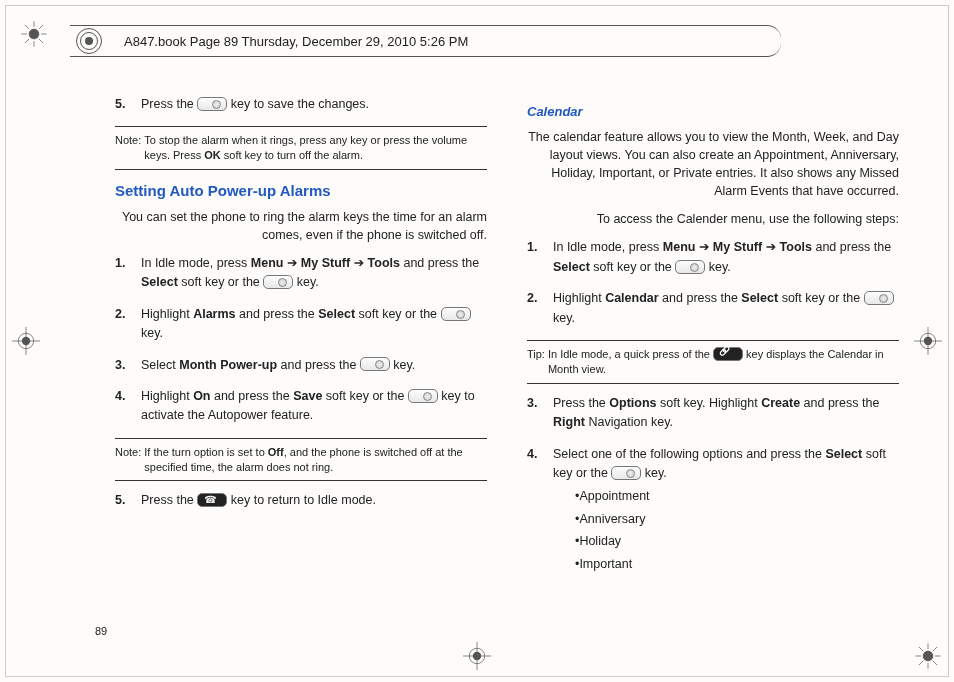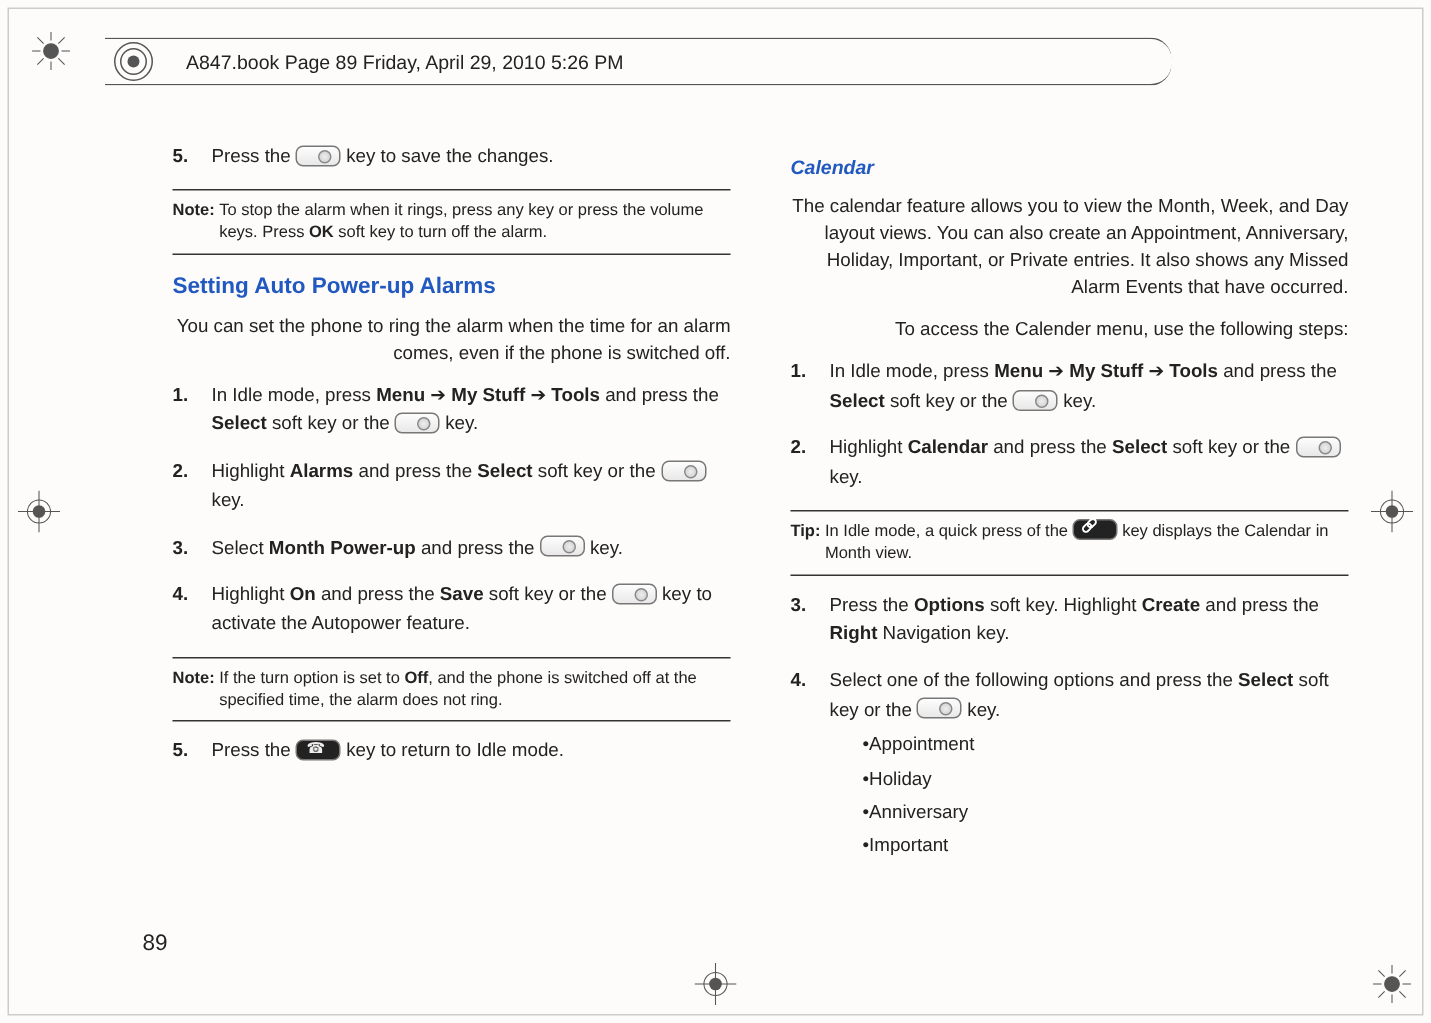--- a/index.html
+++ b/index.html
@@ -102,21 +102,21 @@
   .sec-head.ital { font-style: italic; font-size: 13px;}
   .note-wrap {
     border-top: 1px solid #333;
     border-bottom: 1px solid #333;
     padding: 6px 0;
     margin: 10px 0;
     font-size: 11px;
     line-height: 1.35;
     display:flex;
   }
-  .note-wrap .note-label { font-weight:bold; flex:0 0 auto; margin-right:3px;}
+  .note-wrap .note-label { font-weight:normal; flex:0 0 auto; margin-right:3px;}
   .note-wrap .note-body { flex:1;}
   .keycap {
     display:inline-block;
     width: 28px; height: 12px;
     border: 1px solid #777;
     border-radius: 5px;
     background: linear-gradient(#fdfdfd,#e8e8e8);
     vertical-align: middle;
     position: relative;
     top:-1px;
@@ -136,21 +136,21 @@
   .keycap.link{ background:#222; }
 
   .bullets { margin: 4px 0 0 22px; padding:0; list-style:none;}
   .bullets li::before{ content:"\2022 "; }
   .bullets li { margin: 3px 0; }
 
   .pagenum {
     position:absolute;
     left: 95px;
     bottom: 45px;
-    font-size: 15px;
+    font-size: 11px;
   }
 </style>
 </head>
 <body>
 
 <div class="crop-outer"></div>
 
 <svg class="corner-sun cm-tl" viewBox="0 0 40 40">
   <circle cx="20" cy="20" r="7" fill="#555"></circle>
   <g stroke="#555" stroke-width="1">
@@ -199,21 +199,21 @@
       <circle cx="20" cy="20" r="11" fill="none" stroke="#555"></circle>
       <circle cx="20" cy="20" r="6" fill="#555"></circle>
       <line x1="0" y1="20" x2="40" y2="20" stroke="#555"></line>
       <line x1="20" y1="0" x2="20" y2="40" stroke="#555"></line>
     </svg>
 </div>
 
 <div class="header-bar">
   <div class="header-rule">
     <span class="circ"></span>
-    <span class="header-text">A847.book  Page 89  Friday, April 29, 2010  5:26 PM</span>
+    <span class="header-text">A847.book  Page 89  Thursday, December 29, 2010  5:26 PM</span>
   </div>
 </div>
 
 <div class="page">
 
   <div class="col">
 
     <ul class="step-list">
       <li>
         <span class="step-num">5.</span>
@@ -225,21 +225,21 @@
 
     <div class="note-wrap">
       <span class="note-label">Note:</span>
       <span class="note-body">
         <span>To stop the alarm when it rings, press any key or press the volume keys. Press </span><span class="bold">OK</span><span> soft key to turn off the alarm.</span>
       </span>
     </div>
 
     <div class="sec-head">Setting Auto Power-up Alarms</div>
 
-    <p>You can set the phone to ring the alarm when the time for an alarm comes, even if the phone is switched off.</p>
+    <p>You can set the phone to ring the alarm keys the time for an alarm comes, even if the phone is switched off.</p>
 
     <ul class="step-list">
       <li>
         <span class="step-num">1.</span>
         <span class="step-body">
           <span>In Idle mode, press </span><span class="bold">Menu</span><span> ➔ </span><span class="bold">My Stuff</span><span> ➔ </span><span class="bold">Tools</span><span> and press the </span><span class="bold">Select</span><span> soft key or the </span><span class="keycap center-dot"></span><span> key.</span>
         </span>
       </li>
       <li>
         <span class="step-num">2.</span>
@@ -314,22 +314,22 @@
         <span class="step-body">
           <span>Press the </span><span class="bold">Options</span><span> soft key. Highlight </span><span class="bold">Create</span><span> and press the </span><span class="bold">Right</span><span> Navigation key.</span>
         </span>
       </li>
       <li>
         <span class="step-num">4.</span>
         <span class="step-body">
           <span>Select one of the following options and press the </span><span class="bold">Select</span><span> soft key or the </span><span class="keycap center-dot"></span><span> key.</span>
           <ul class="bullets">
             <li>Appointment</li>
+            <li>Anniversary</li>
             <li>Holiday</li>
-            <li>Anniversary</li>
             <li>Important</li>
           </ul>
         </span>
       </li>
     </ul>
 
   </div>
 </div>
 
 <div class="pagenum">89</div>

